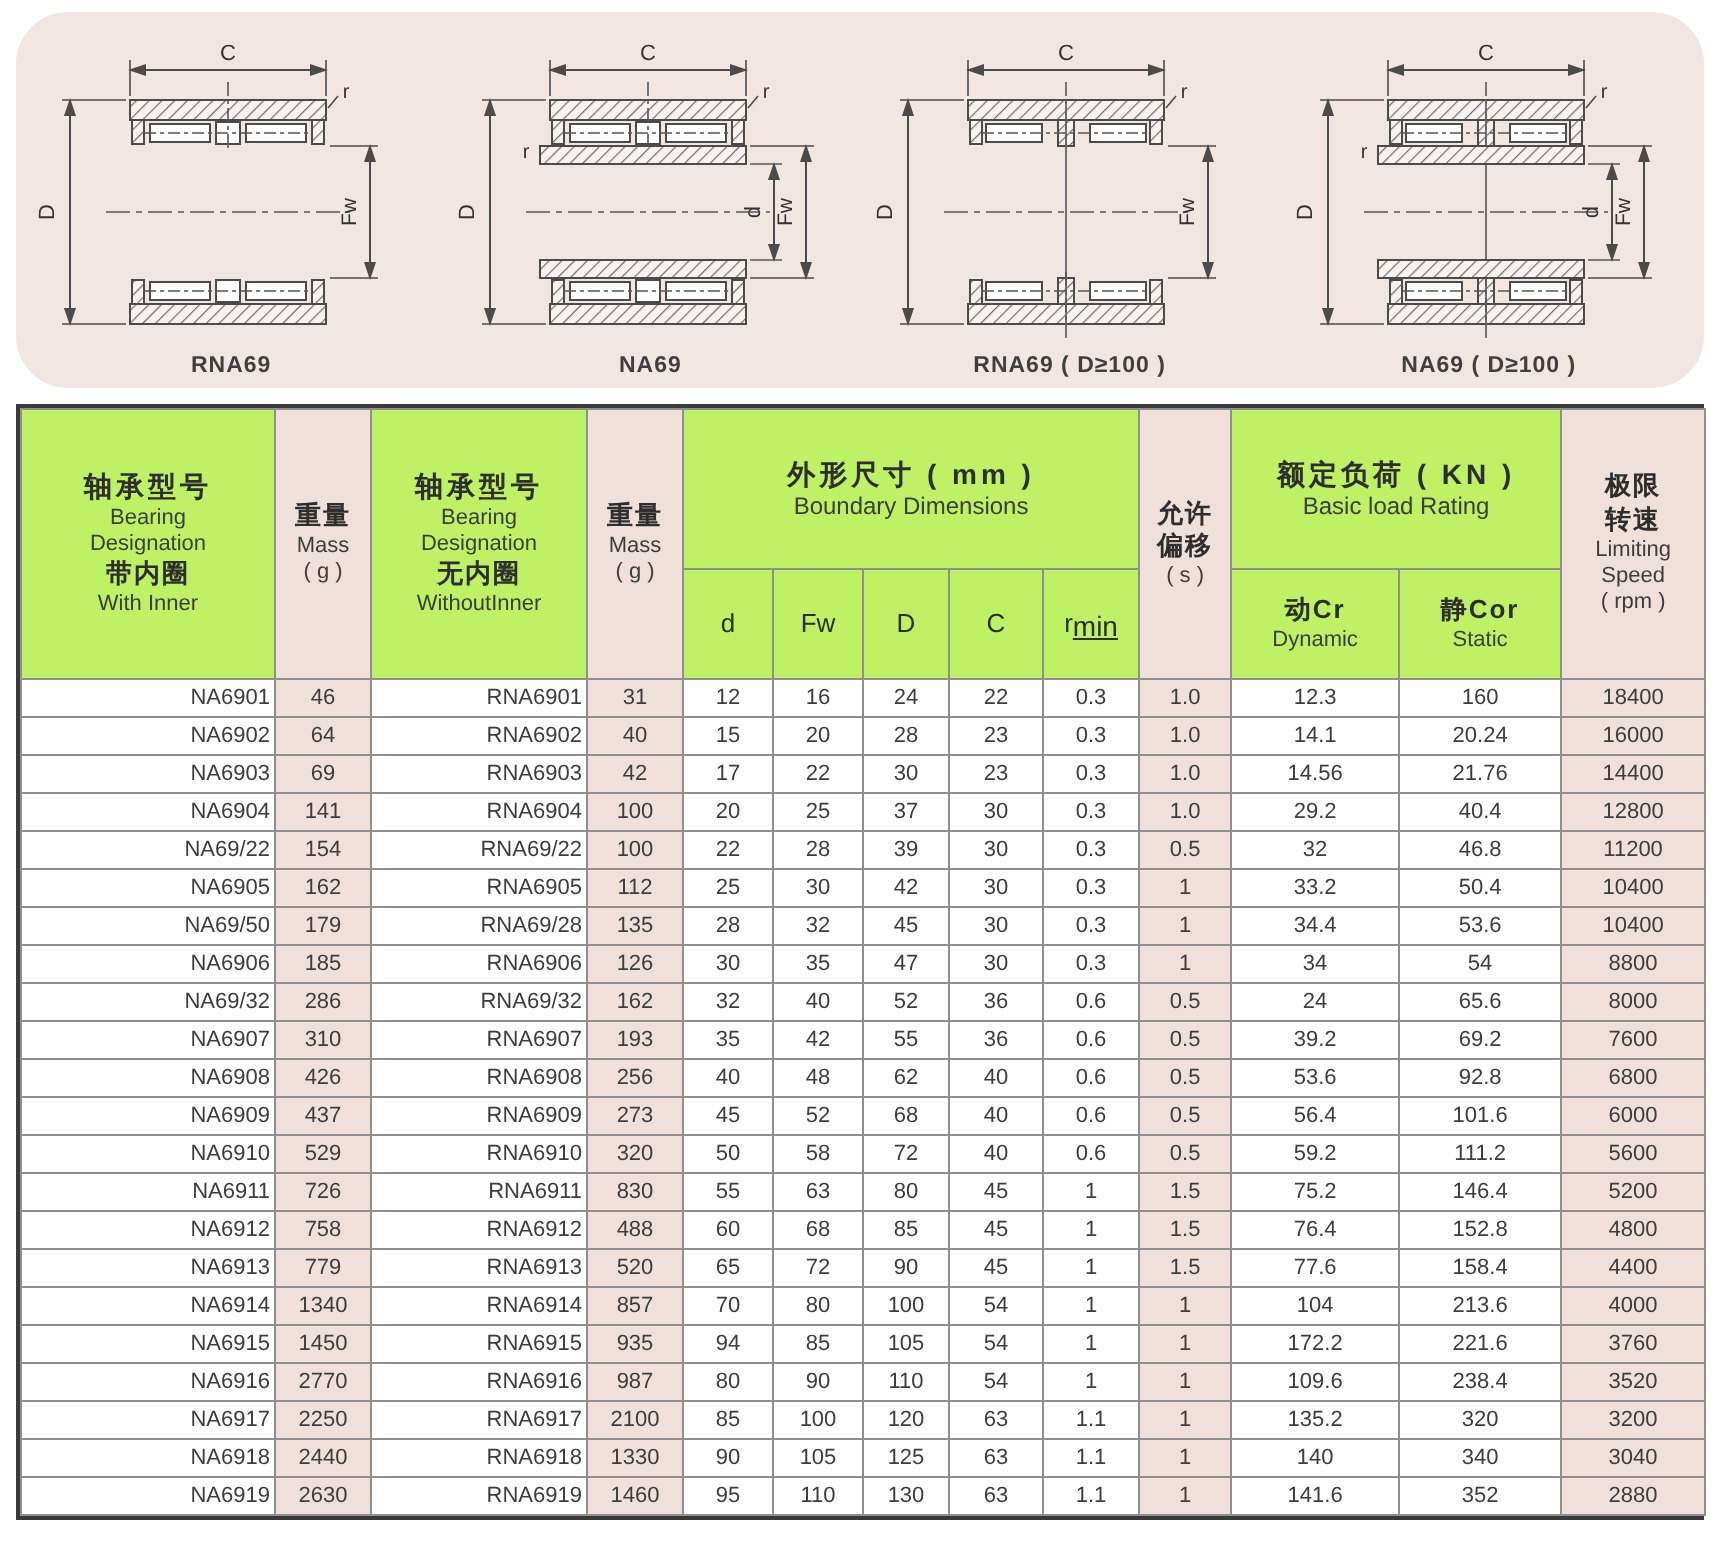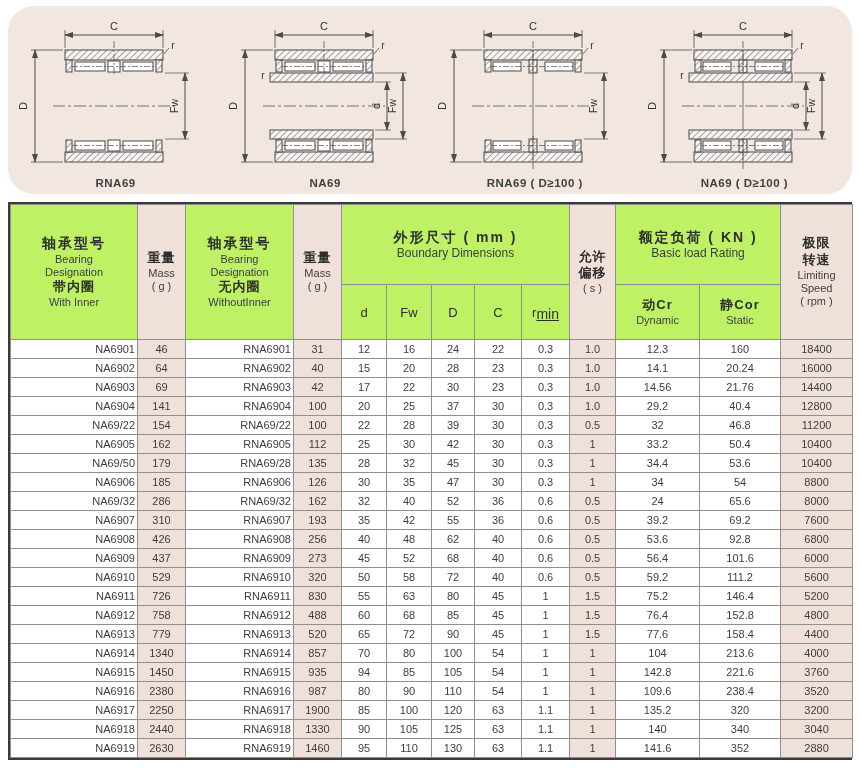--- a/index.html
+++ b/index.html
@@ -577,44 +577,44 @@
           <td class="al">NA6915</td>
           <td class="tint">1450</td>
           <td class="al">RNA6915</td>
           <td class="tint">935</td>
           <td>94</td>
           <td>85</td>
           <td>105</td>
           <td>54</td>
           <td>1</td>
           <td class="tint">1</td>
-          <td>142.8</td>
+          <td>172.2</td>
           <td>221.6</td>
           <td class="tint">3760</td>
         </tr>
         <tr>
           <td class="al">NA6916</td>
-          <td class="tint">2380</td>
+          <td class="tint">2770</td>
           <td class="al">RNA6916</td>
           <td class="tint">987</td>
           <td>80</td>
           <td>90</td>
           <td>110</td>
           <td>54</td>
           <td>1</td>
           <td class="tint">1</td>
           <td>109.6</td>
           <td>238.4</td>
           <td class="tint">3520</td>
         </tr>
         <tr>
           <td class="al">NA6917</td>
           <td class="tint">2250</td>
           <td class="al">RNA6917</td>
-          <td class="tint">1900</td>
+          <td class="tint">2100</td>
           <td>85</td>
           <td>100</td>
           <td>120</td>
           <td>63</td>
           <td>1.1</td>
           <td class="tint">1</td>
           <td>135.2</td>
           <td>320</td>
           <td class="tint">3200</td>
         </tr>

